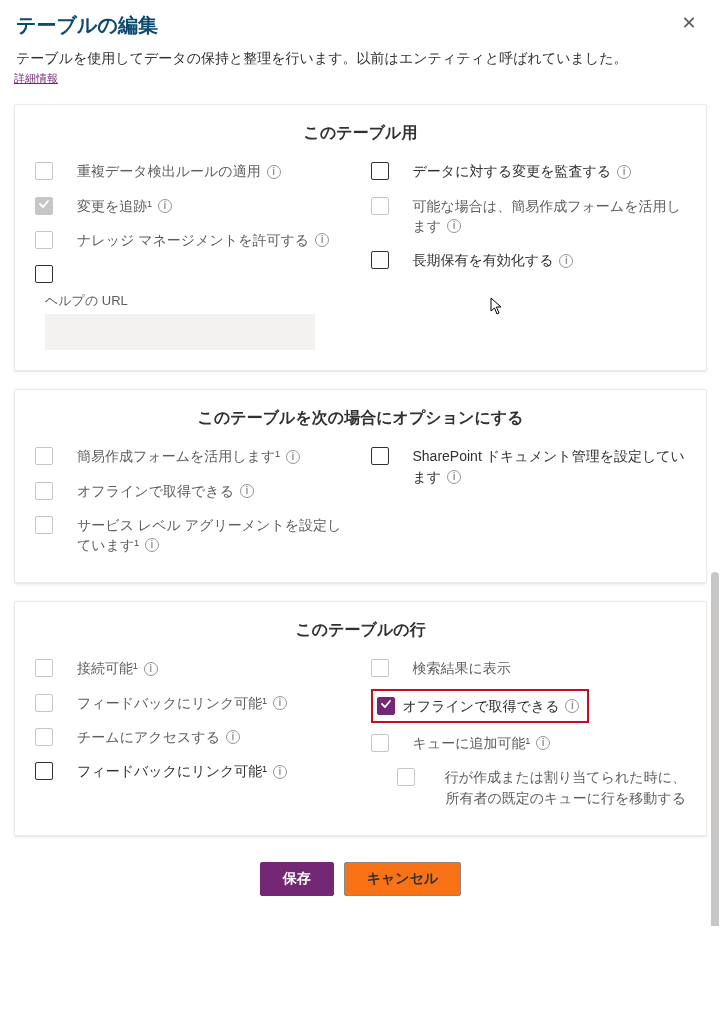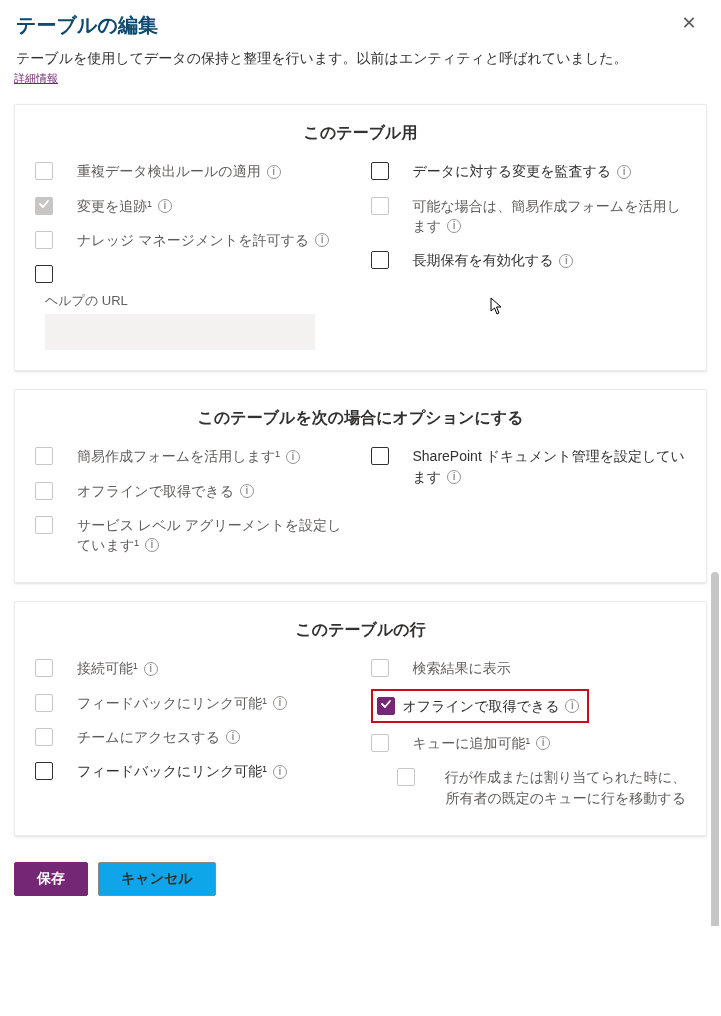--- a/index.html
+++ b/index.html
@@ -148,30 +148,31 @@
       align-items: center;
       border: 2px solid #c50f1f;
       padding: 5px 8px 5px 4px;
       gap: 8px;
     }
     .indent-row { margin-left: 26px; text-align: right; }
     .footer {
       margin-top: 26px;
       display: flex;
       gap: 10px;
+      justify-content: center;
     }
     .btn {
       height: 34px;
       padding: 0 22px;
       font-size: 14px;
       font-weight: 600;
       border-radius: 2px;
       cursor: pointer;
       border: 1px solid #8a8886;
-      background: #0ea5e9;
+      background: #f97316;
       color: #323130;
     }
     .btn.primary {
       background: #742774;
       border-color: #742774;
       color: #ffffff;
     }
     .vscrollbar {
       position: absolute;
       right: 2px;

